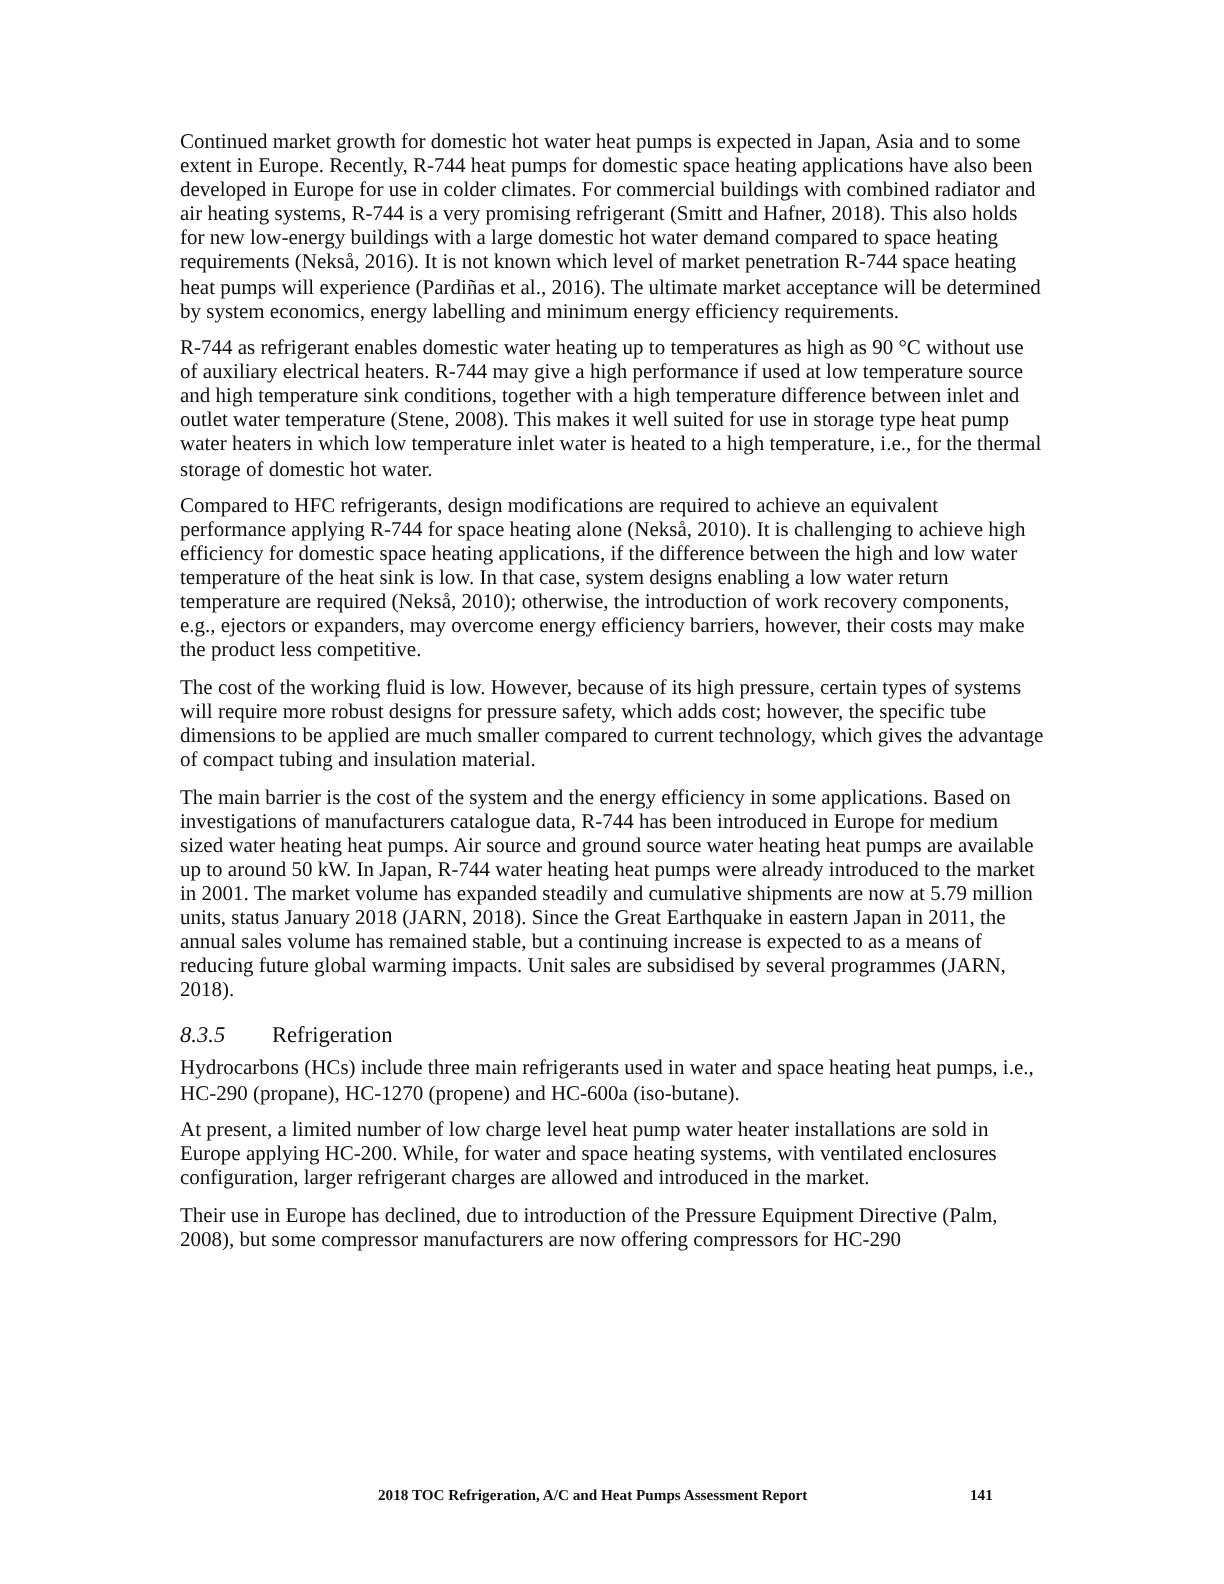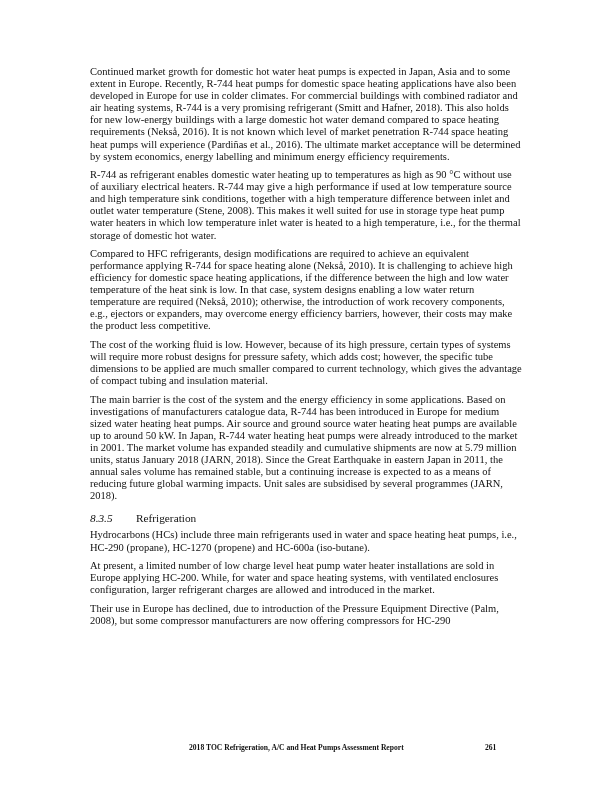--- a/index.html
+++ b/index.html
@@ -35,14 +35,14 @@
     <span>Refrigeration</span>
   </div>
 
   <p class="para">Hydrocarbons (HCs) include three main refrigerants used in water and space heating heat pumps, i.e., HC-290 (propane), HC-1270 (propene) and HC-600a (iso-butane).</p>
   <p class="para">At present, a limited number of low charge level heat pump water heater installations are sold in Europe applying HC-200. While, for water and space heating systems, with ventilated enclosures configuration, larger refrigerant charges are allowed and introduced in the market.</p>
   <p class="para">Their use in Europe has declined, due to introduction of the Pressure Equipment Directive (Palm, 2008), but some compressor manufacturers are now offering compressors for HC-290</p>
 </div>
 
 <div class="footer">
   <span class="title">2018 TOC Refrigeration, A/C and Heat Pumps Assessment Report</span>
-  <span class="pnum">261</span>
+  <span class="pnum">141</span>
 </div>
 
 </body></html>

